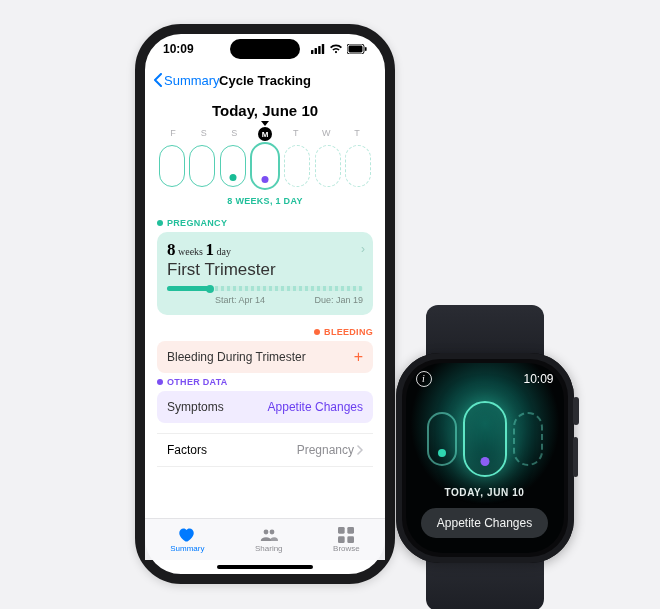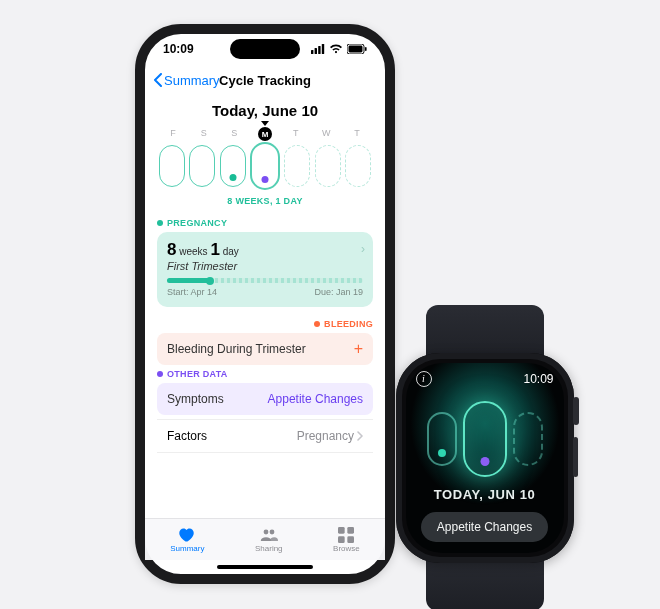--- a/index.html
+++ b/index.html
@@ -91,54 +91,54 @@
   
   .section-label { font-size: 9px; font-weight: 700; letter-spacing: .3px; margin-top: 12px; display: flex; align-items: center; gap: 4px;}
   .sec-dot { width: 6px; height: 6px; border-radius: 50%; display: inline-block;}
   .preg-label { color: #22bf9b; }
   .preg-card {
     margin-top: 4px; background: #d4f2ea; border-radius: 10px;
     padding: 8px 10px 10px 10px;
     position: relative;
   }
   .chev-right { position: absolute; right: 8px; top: 10px; color: #9ecfc2; font-size: 12px;}
-  .preg-weeks { font-size: 10px; color: #2a2a2c; }
+  .preg-weeks { font-size: 10px; color: #2a2a2c; font-family: Liberation Serif, serif; }
   .preg-weeks .n { font-size: 17px; font-weight: 700; color: #000; }
-  .trimester { font-size: 11px; color: #333; margin-top: 0px; font-style: italic;}
+  .trimester { font-size: 17px; color: #333; margin-top: 0px;}
   .progress {
     margin-top: 6px; height: 5px; border-radius: 3px;
     background: repeating-linear-gradient(90deg,#a6e3d3 0 3px,#cdeee4 3px 6px);
     position: relative;
   }
   .progress .fill {
     position: absolute; left: 0; top: 0; bottom: 0;
     width: 22%; background: #22bf9b; border-radius: 3px;
   }
   .progress .knob {
     position: absolute; left: 22%; top: 50%; transform: translate(-50%,-50%);
     width: 8px; height: 8px; border-radius: 50%; background: #22bf9b;
   }
-  .dates-row { display: flex; justify-content: space-between; margin-top: 4px; font-size: 9px; color: #7a8a84;}
+  .dates-row { display: flex; justify-content: space-between; margin-top: 4px; font-size: 9px; color: #7a8a84; margin-left: 48px;}
   
   .log-header { display: flex; justify-content: space-between; align-items: baseline; margin-top: 14px;}
   .log-header h3 { font-size: 16px; font-weight: 700; }
   .options { color: #007aff; font-size: 12px; font-weight: 500;}
   .sub-label-bleed { color: #ff6a3c; justify-content: flex-end; }
   .sub-label-other { color: #7b4ff2; }
   .row-card {
     margin-top: 4px; border-radius: 8px;
     padding: 9px 10px;
     display: flex; justify-content: space-between; align-items: center;
     font-size: 12px;
   }
   .row-bleed { background: #fdeeea; color: #333;}
   .row-bleed .plus { color: #ff6a3c; font-size: 16px; font-weight: 300; line-height: 12px;}
   .row-other { background: #f1ecff; color: #333; gap: 20px;}
   .row-other .val { color: #6a3ff0; font-weight: 500;}
-  .row-plain { background: #fff; border-top: 1px solid #eee; border-bottom: 1px solid #eee; border-radius: 0; margin-top: 4px;}
+  .row-plain { background: #fff; border-top: 1px solid #eee; border-bottom: 1px solid #eee; border-radius: 0; margin-top: 10px;}
   .row-plain .val { color: #8e8e93; display: flex; align-items: center; gap: 3px;}
   
   .tabbar {
     height: 42px; background: rgba(248,248,250,.96);
     border-top: 1px solid #e3e3e6;
     display: flex; justify-content: space-around; align-items: center;
     padding-bottom: 0px;
   }
   .tab { display: flex; flex-direction: column; align-items: center; gap: 1px; font-size: 8px; color: #8e8e93;}
   .tab.active { color: #007aff; }
@@ -188,21 +188,21 @@
     border: 2px solid rgba(108,230,205,.55);
     position: relative;
   }
   .wpill.center {
     width: 44px; height: 76px; border-radius: 24px;
     border: 2.5px solid #5fe6c6;
     box-shadow: 0 0 24px rgba(60,220,186,.5), inset 0 0 22px rgba(60,220,186,.25);
   }
   .wdot { position: absolute; bottom: 7px; left: 50%; transform: translateX(-50%);
           width: 8px; height: 8px; border-radius: 50%;}
-  .w-today { margin-top: 10px; font-size: 13px; font-weight: 700; letter-spacing: .6px; color: #e9efee;}
+  .w-today { margin-top: 10px; font-size: 10px; font-weight: 700; letter-spacing: .6px; color: #e9efee;}
   .w-btn {
     margin-top: 10px; width: 92%; padding: 8px 0;
     background: rgba(120,128,138,.38);
     border-radius: 18px; text-align: center;
     font-size: 12px; font-weight: 500; color: #f2f4f3;
   }
 </style>
 </head>
 <body>
 

